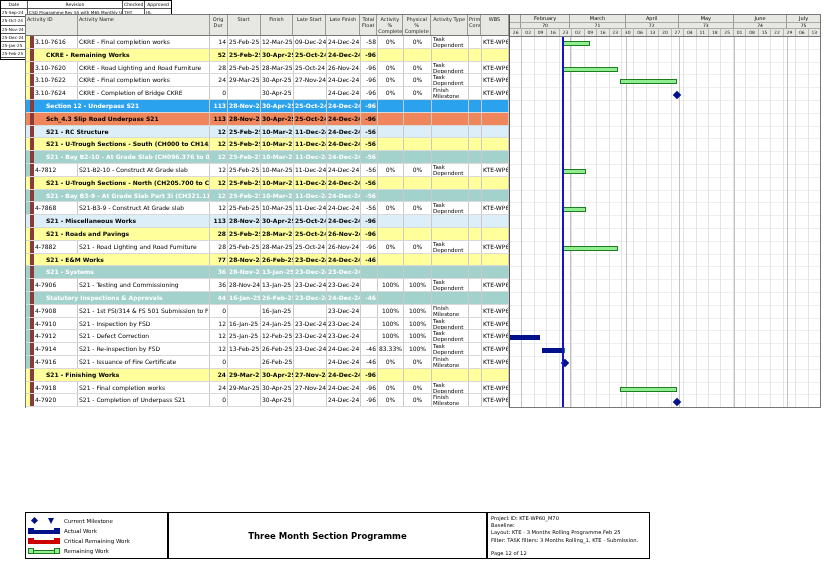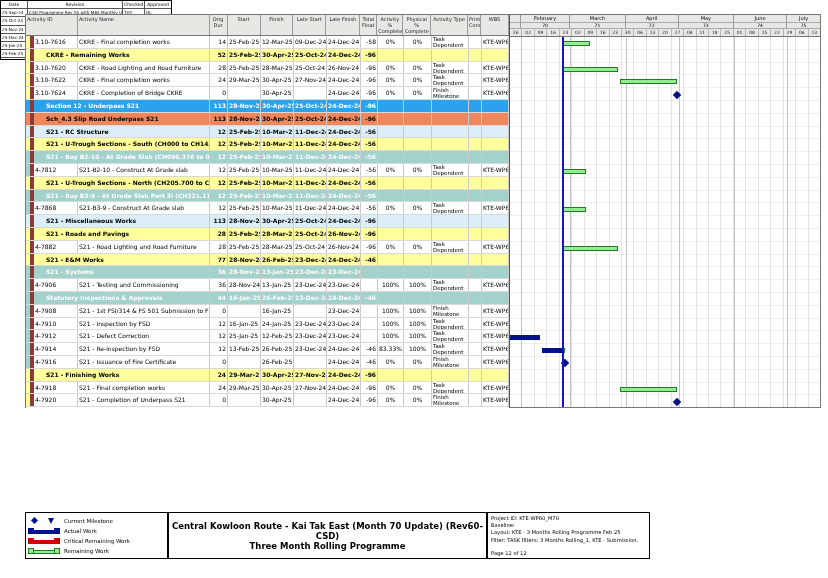--- a/index.html
+++ b/index.html
@@ -659,22 +659,21 @@
         <div class="l-glyph">
           <div class="lg-bar" style="background: rgb(144, 238, 144); border: 0.5px solid rgb(30, 125, 30);"></div>
           <div class="lg-sq" style="left: 0px; background: rgb(144, 238, 144); border: 1px solid rgb(30, 125, 30);"></div>
           <div class="lg-sq" style="right: 4px; background: rgb(144, 238, 144); border: 1px solid rgb(30, 125, 30);"></div>
         </div>
         <div class="l-label">Remaining Work</div>
       </div>
     </div>
 
   <div class="fbox title-box">
-    <div class="title-line1">Central Kowloon Route - Kai Tak East (Month 70 Update) (Rev60- CSD)</div>
-    <div class="title-line2">Three Month Rolling Programme</div>
+    <div class="title-line2">Three Month Section Programme</div>
   </div>
 
   <div class="fbox project-box">
     <div class="p-line">Project ID: KTE-WP60_M70</div>
     <div class="p-line">Baseline:</div>
     <div class="p-line">Layout: KTE - 3 Months Rolling Programme Feb 25</div>
     <div class="p-line">Filter: TASK filters: 3 Months Rolling_1, KTE - Submission.</div>
     <div class="p-page">Page 12 of 12</div>
   </div>
 

